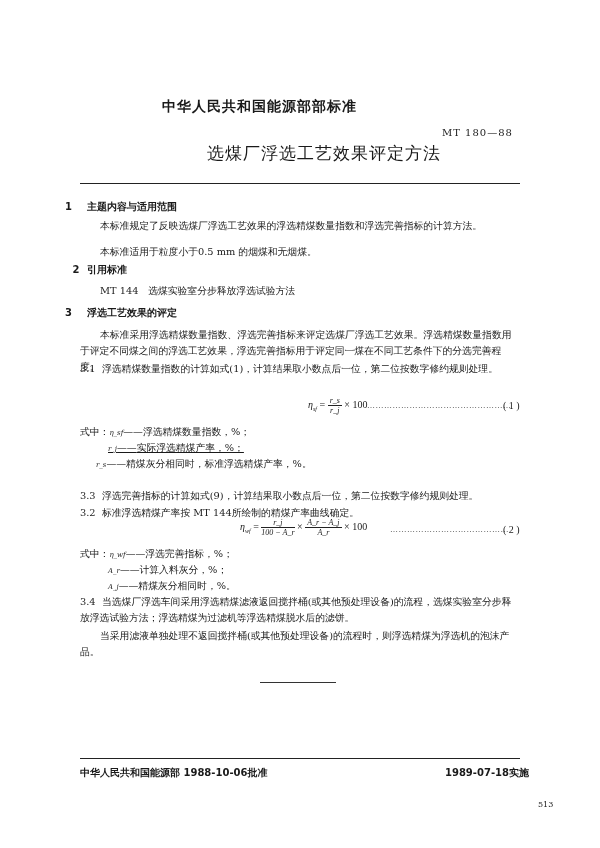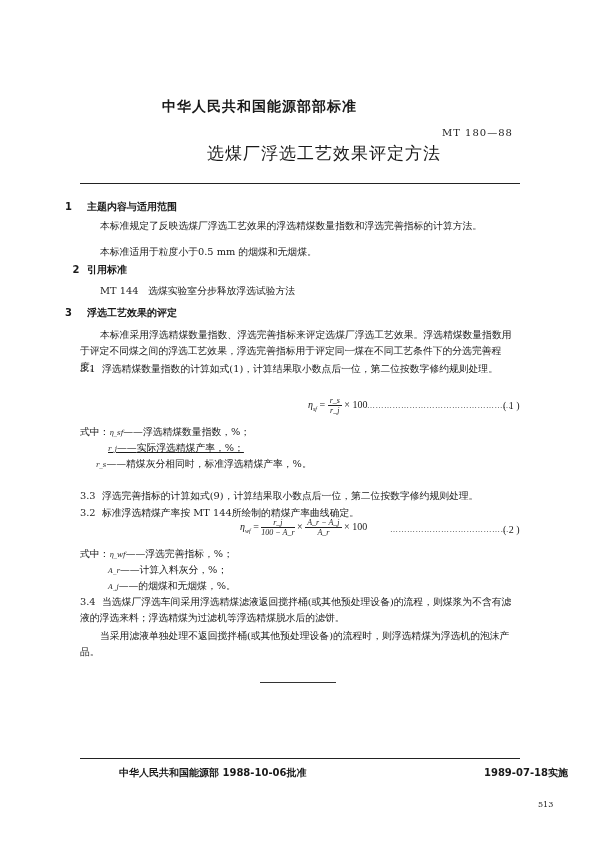--- a/index.html
+++ b/index.html
@@ -15,21 +15,21 @@
   .sec-h .num { display: inline-block; width: 22px; }
   .para { font-size: 9.8px; line-height: 16px; }
   .indent { left: 100px; }
   .full { left: 80px; width: 440px; }
   .formula { font-size: 10px; font-family: "Liberation Serif", serif; }
   .frac { display: inline-block; vertical-align: middle; text-align: center; font-style: italic; font-size: 8px; line-height: 9px; }
   .frac .top { border-bottom: 0.8px solid #222; padding: 0 2px; }
   .dots { letter-spacing: 0.5px; }
   .rule-mid { left: 260px; top: 682px; width: 76px; border-top: 1px solid #333; }
   .rule-bot { left: 80px; top: 758px; width: 440px; border-top: 1.2px solid #222; }
-  .foot { font-size: 10px; top: 766px; margin-left: 39px; }
+  .foot { font-size: 10px; top: 766px; }
   .pagenum { left: 538px; top: 800px; font-size: 8px; }
 </style>
 </head>
 <body>
 
 <div>
 
   <div class="abs org-title bold">中华人民共和国能源部部标准</div>
   <div class="abs std-no">MT 180—88</div>
   <div class="abs doc-title">选煤厂浮选工艺效果评定方法</div>
@@ -101,25 +101,25 @@
   <div class="abs formula dots" style="left:390px; top:525px; font-size:8px;">……………………………………</div>
   <div class="abs formula" style="left:503px; top:524px;">( 2 )</div>
 
   <div class="abs para" style="left:80px; top:546px;">
     <span>式中：</span><i style="font-size:7px;text-align:right;">η_wf</i><span>——</span><span>浮选完善指标，%；</span>
   </div>
   <div class="abs para" style="left:108px; top:562px;">
     <i style="font-size:7px;">A_r</i><span>——</span><span>计算入料灰分，%；</span>
   </div>
   <div class="abs para" style="left:108px; top:578px;">
-    <i style="font-size:7px;">A_j</i><span>——</span><span>的烟煤和无烟煤，%。</span>
+    <i style="font-size:7px;">A_j</i><span>——</span><span>精煤灰分相同时，%。</span>
   </div>
 
   <div class="abs para full" style="top:594px;">
-    <span style="display:inline-block;width:22px;">3.4</span><span>当选煤厂浮选车间采用浮选精煤滤液返回搅拌桶(或其他预处理设备)的流程，则煤浆为不含有滤液的浮选来料；浮选精煤为过滤机等浮选精煤脱水后的滤饼。</span>
+    <span style="display:inline-block;width:22px;">3.4</span><span>当选煤厂浮选车间采用浮选精煤滤液返回搅拌桶(或其他预处理设备)的流程，选煤实验室分步释放浮选试验方法；浮选精煤为过滤机等浮选精煤脱水后的滤饼。</span>
   </div>
   <div class="abs para full" style="top:628px; text-indent:20px;">当采用滤液单独处理不返回搅拌桶(或其他预处理设备)的流程时，则浮选精煤为浮选机的泡沫产品。</div>
 
   <div class="abs rule-mid"></div>
 
   <div class="abs rule-bot"></div>
   <div class="abs foot bold" style="left:80px;">中华人民共和国能源部 1988-10-06批准</div>
   <div class="abs foot bold" style="left:445px;">1989-07-18实施</div>
   <div class="abs pagenum">513</div>
 

